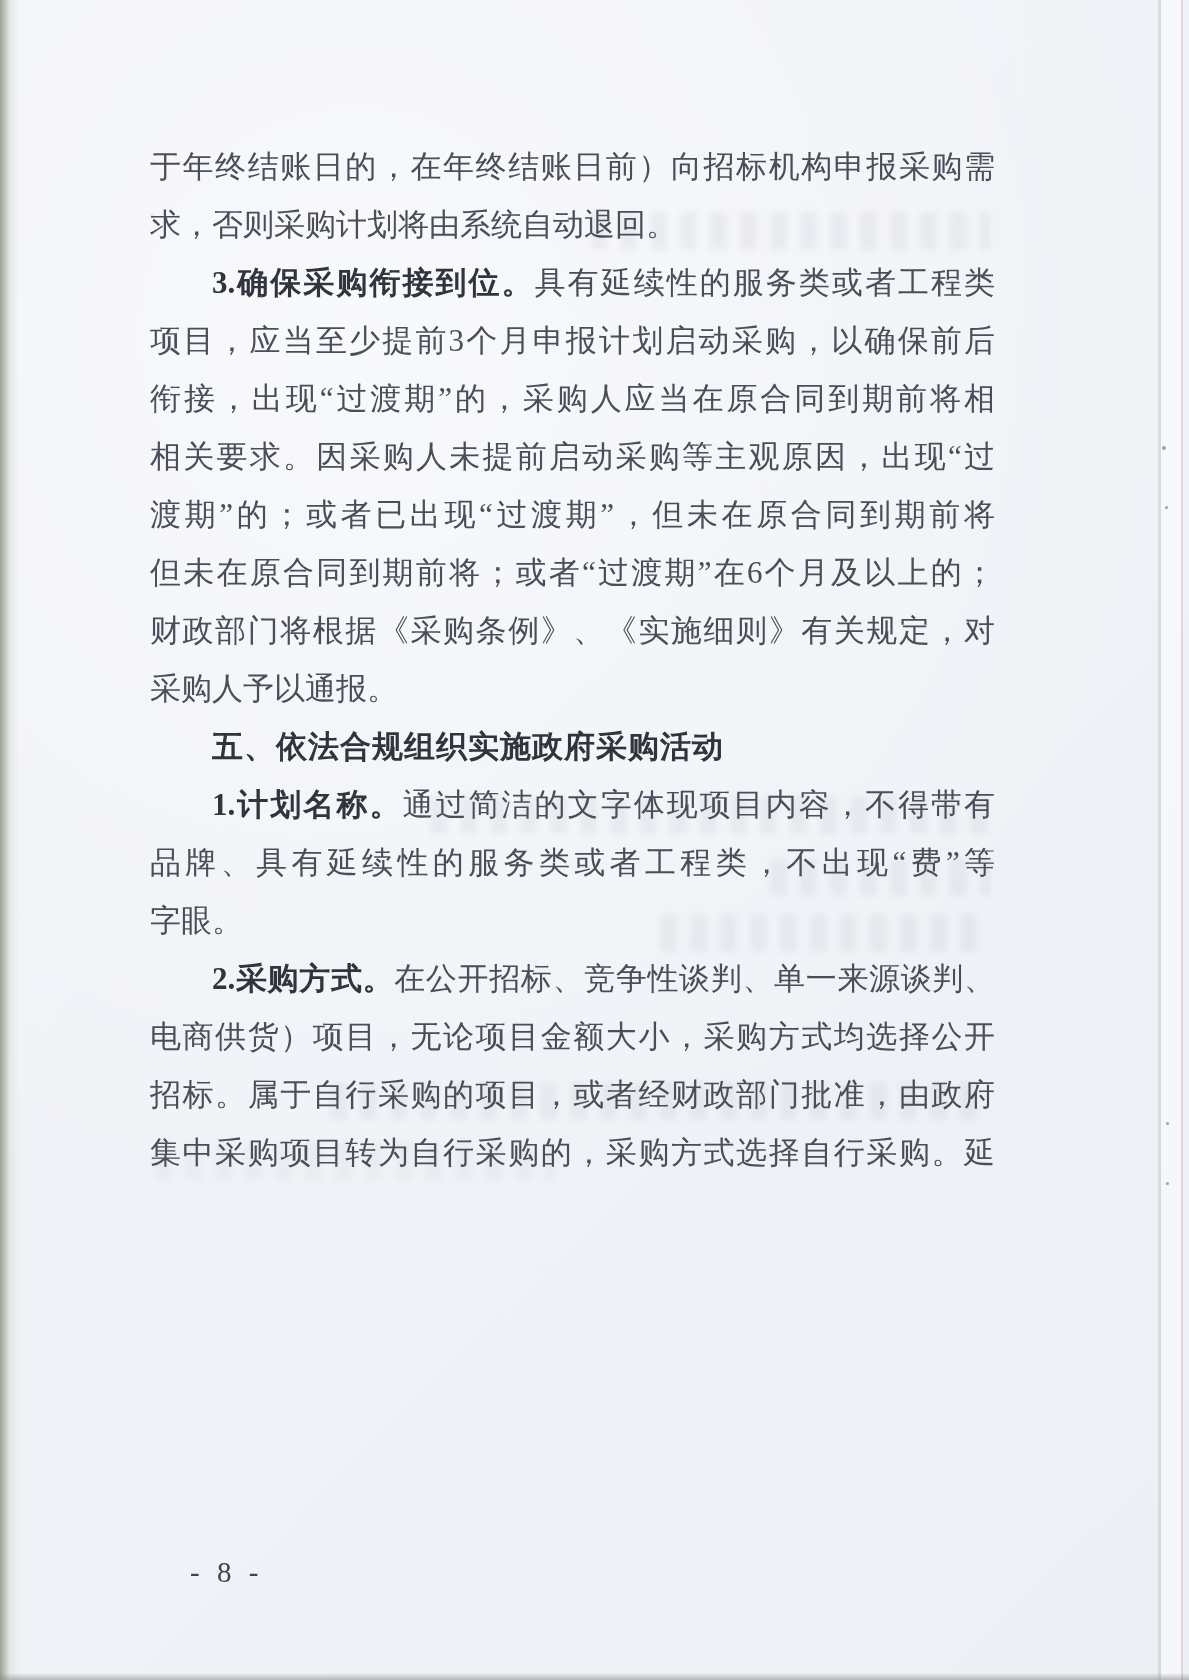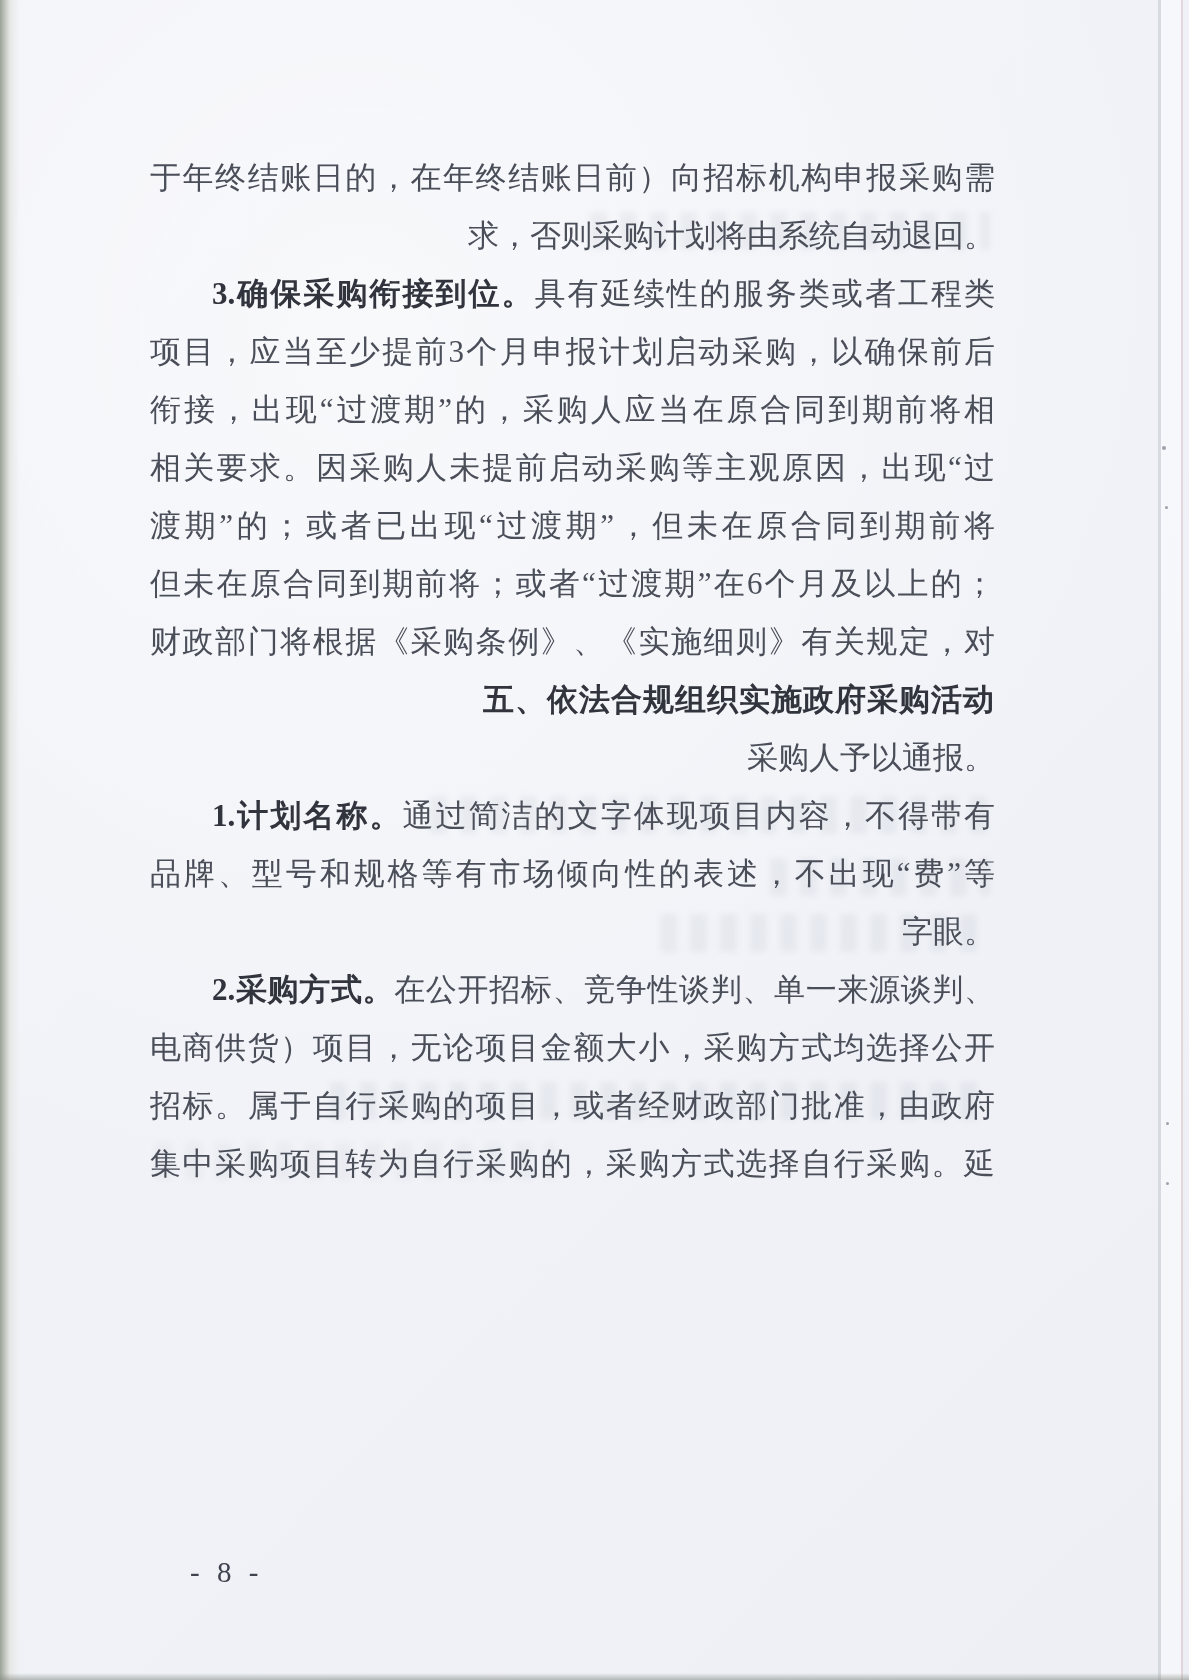--- a/index.html
+++ b/index.html
@@ -61,27 +61,27 @@
     opacity: .55;
   }
   .ghost.g1 { left: 590px; top: 212px; width: 400px; }
   .ghost.g2 { left: 430px; top: 796px; width: 560px; }
   .ghost.g3 { left: 770px; top: 858px; width: 220px; }
   .ghost.g4 { left: 660px; top: 914px; width: 330px; }
   .ghost.g5 { left: 330px; top: 1082px; width: 660px; }
   .ghost.g6 { left: 155px; top: 1142px; width: 400px; opacity: .35; }
   
   .text-block {
-    position: absolute; left: 150px; top: 149px; width: 845px;
+    position: absolute; left: 150px; top: 138px; width: 845px;
     color: var(--ink);
     font-size: 31px;
   }
   .line {
     height: 58px; line-height: 58px;
-    text-align: right;
+    text-align: left;
   }
   .line.justify { text-align: justify; text-align-last: justify; text-justify: inter-character; }
   .line.indent { text-indent: 62px; }
   .seg.bold { font-weight: bold; color: var(--ink-bold); }
   .line.heading .seg { font-family: "Liberation Sans", sans-serif; font-weight: bold; color: var(--ink-bold); letter-spacing: 1px; }
   .page-number {
     position: absolute; left: 190px; top: 1556px;
     font-size: 29px; letter-spacing: 5px; color: #3f434e;
     font-family: "Liberation Serif", serif;
   }
@@ -100,24 +100,24 @@
   <div class="text-block">
       <div class="line justify"><span class="seg">于年终结账日的，在年终结账日前）向招标机构申报采购需</span></div>
       <div class="line"><span class="seg">求，否则采购计划将由系统自动退回。</span></div>
       <div class="line justify indent"><span class="seg bold">3.确保采购衔接到位。</span><span class="seg">具有延续性的服务类或者工程类</span></div>
       <div class="line justify"><span class="seg">项目，应当至少提前3个月申报计划启动采购，以确保前后</span></div>
       <div class="line justify"><span class="seg">衔接，出现“过渡期”的，采购人应当在原合同到期前将相</span></div>
       <div class="line justify"><span class="seg">相关要求。因采购人未提前启动采购等主观原因，出现“过</span></div>
       <div class="line justify"><span class="seg">渡期”的；或者已出现“过渡期”，但未在原合同到期前将</span></div>
       <div class="line justify"><span class="seg">但未在原合同到期前将；或者“过渡期”在6个月及以上的；</span></div>
       <div class="line justify"><span class="seg">财政部门将根据《采购条例》、《实施细则》有关规定，对</span></div>
+      <div class="line"><span class="seg">采购人予以通报。</span></div>
       <div class="line indent heading"><span class="seg bold">五、依法合规组织实施政府采购活动</span></div>
-      <div class="line"><span class="seg">采购人予以通报。</span></div>
       <div class="line justify indent"><span class="seg bold">1.计划名称。</span><span class="seg">通过简洁的文字体现项目内容，不得带有</span></div>
-      <div class="line justify"><span class="seg">品牌、型号和规格等有市场倾向性的表述，不出现“费”等</span></div>
+      <div class="line justify"><span class="seg">品牌、具有延续性的服务类或者工程类，不出现“费”等</span></div>
       <div class="line"><span class="seg">字眼。</span></div>
       <div class="line justify indent"><span class="seg bold">2.采购方式。</span><span class="seg">在公开招标、竞争性谈判、单一来源谈判、</span></div>
       <div class="line justify"><span class="seg">电商供货）项目，无论项目金额大小，采购方式均选择公开</span></div>
       <div class="line justify"><span class="seg">招标。属于自行采购的项目，或者经财政部门批准，由政府</span></div>
       <div class="line justify"><span class="seg">集中采购项目转为自行采购的，采购方式选择自行采购。延</span></div>
     </div>
 
   <div class="page-number">- 8 -</div>
 
   <div class="edge-right-light"></div>

